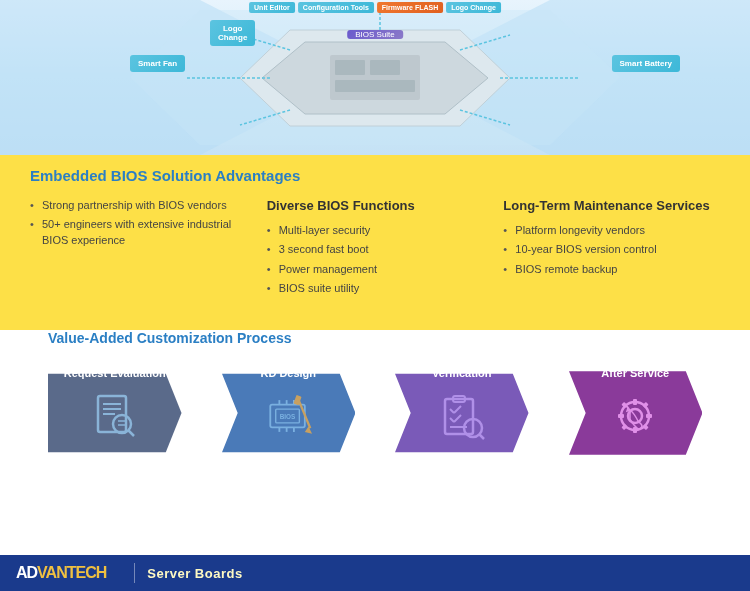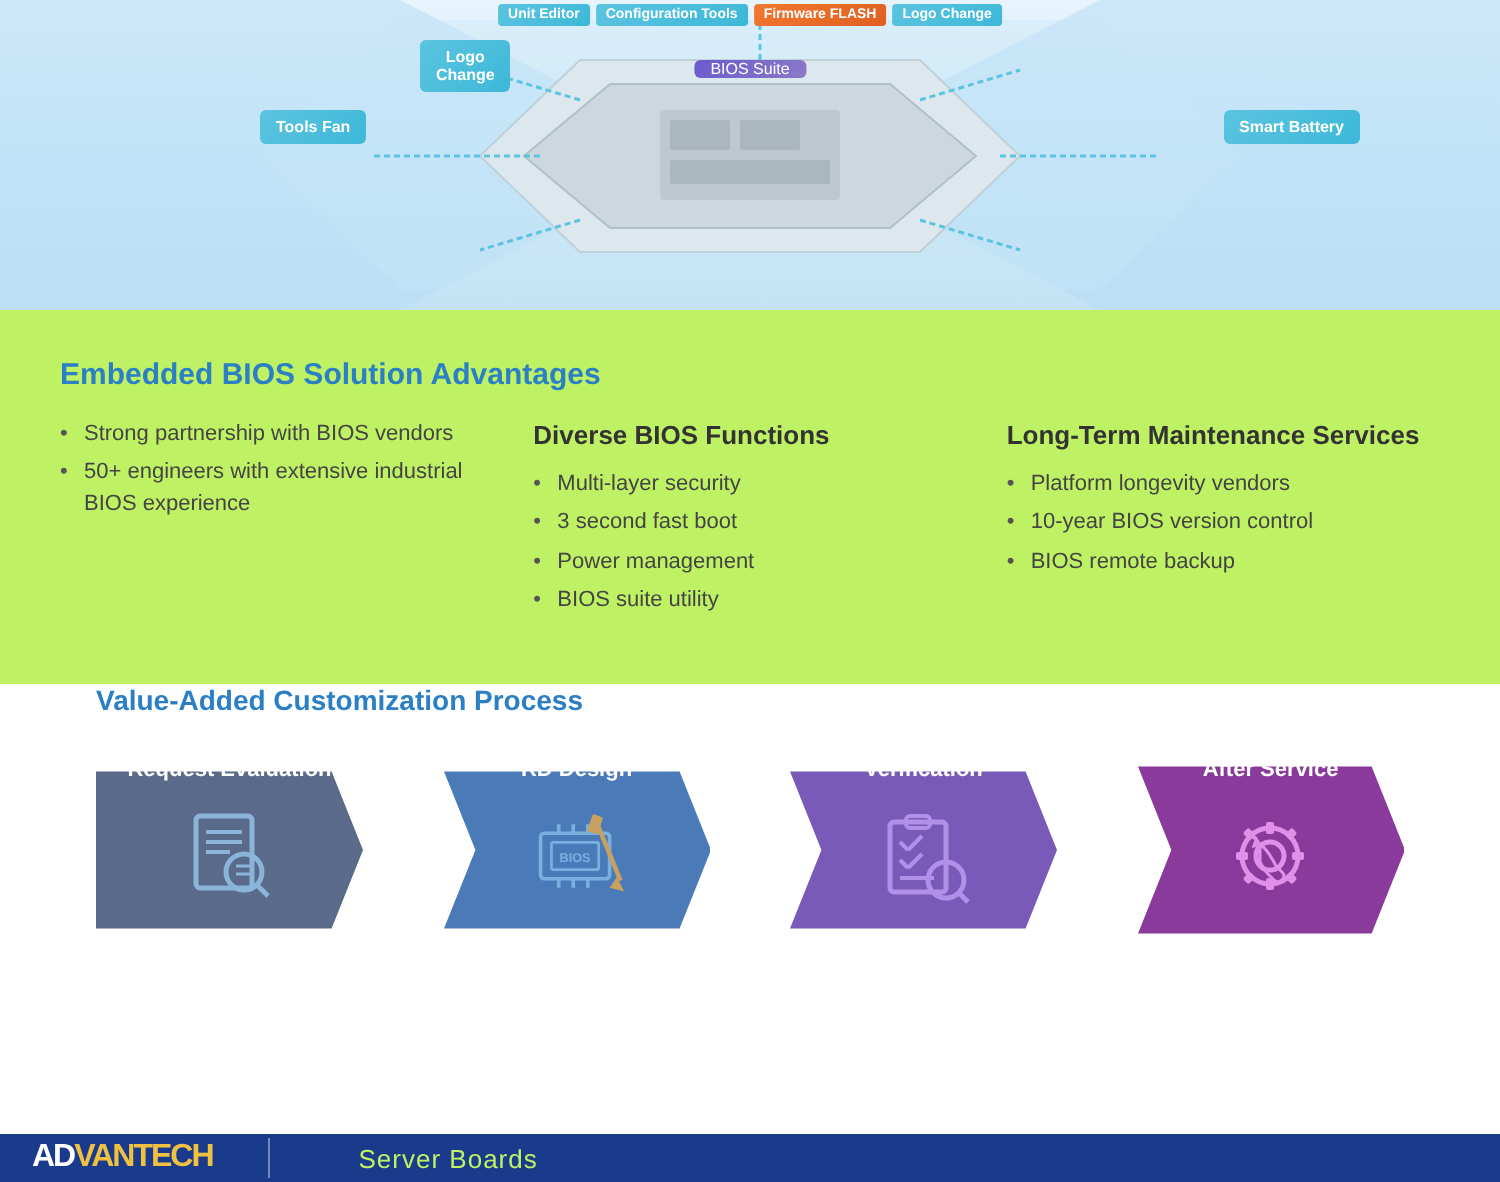--- a/index.html
+++ b/index.html
@@ -59,22 +59,22 @@
       font-size: 8px;
       font-weight: normal;
       padding: 0 8px;
       border-radius: 3px;
       white-space: nowrap;
       z-index: 10;
     }
 
     
     .main-content {
-      padding: 24px 30px 12px 30px;
-      background: #bef264;
+      padding: 12px 30px 12px 30px;
+      background: #fde047;
     }
 
     .section-title {
       font-size: 15px;
       font-weight: bold;
       color: #2b7fc4;
       margin-bottom: 14px;
     }
 
     .advantages-grid {
@@ -175,21 +175,21 @@
       align-items: center;
       justify-content: center;
     }
 
     
     .footer {
       position: absolute;
       bottom: 0;
       left: 0;
       width: 750px;
-      height: 24px;
+      height: 36px;
       background: #1a3a8c;
       display: flex;
       align-items: center;
     }
 
     .footer-logo {
       padding: 0 16px;
       display: flex;
       align-items: center;
     }
@@ -211,24 +211,23 @@
 
     .footer-divider {
       width: 1px;
       height: 20px;
       background: rgba(255,255,255,0.4);
       margin: 0 12px;
     }
 
     .footer-tagline {
       font-size: 13px;
-      color: #bef264;
-      font-weight: 400;
+      color: #fef9c3;
+      font-weight: 700;
       letter-spacing: 0.5px;
-      margin-left: 32px;
     }
 
     
     .icon-search-doc svg,
     .icon-bios-chip svg,
     .icon-verify svg,
     .icon-service svg {
       width: 50px;
       height: 50px;
     }
@@ -265,21 +264,21 @@
 
   <div style="position:absolute;top:2px;left:50%;transform:translateX(-50%);display:flex;gap:3px;z-index:5;">
     <div class="top-label-tag">Unit Editor</div>
     <div class="top-label-tag">Configuration Tools</div>
     <div class="top-label-tag top-label-orange">Firmware FLASH</div>
     <div class="top-label-tag">Logo Change</div>
   </div>
 
   <div class="bios-suite-box" style="top:30px;">BIOS Suite</div>
 
-  <div class="side-label" style="left:130px;top:55px;">Tools Fan</div>
+  <div class="side-label" style="left:130px;top:55px;">Smart Fan</div>
   <div class="side-label" style="left:210px;top:20px;">Logo<br>Change</div>
   <div class="side-label" style="right:70px;top:55px;">Smart Battery</div>
 </div>
 
 <div class="main-content">
   <div class="section-title">Embedded BIOS Solution Advantages</div>
 
   <div class="advantages-grid">
 
     <div class="advantage-col">

